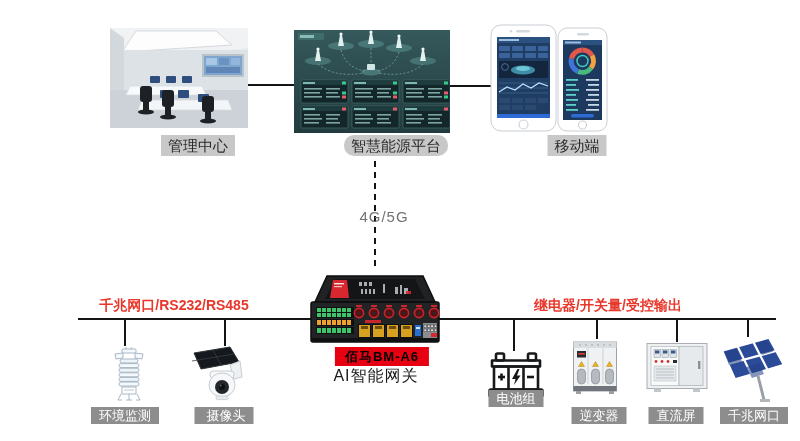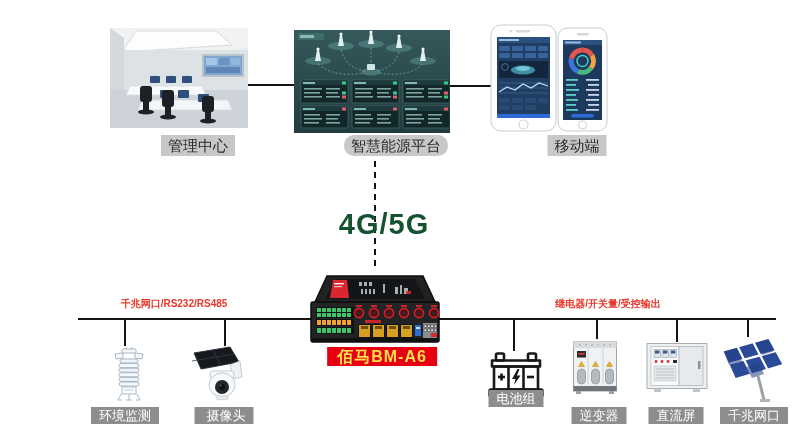--- a/index.html
+++ b/index.html
@@ -7,25 +7,25 @@
          font-family:"Liberation Sans","DejaVu Sans",sans-serif;}
   .abs{position:absolute;}
   .line{position:absolute;background:#141414;}
   .vdash{position:absolute;width:2px;
          background:repeating-linear-gradient(to bottom,#141414 0 6px,transparent 6px 11px);}
   .toplabel{position:absolute;transform:translateX(-50%);background:#c8c8c8;color:#2b2b2b;
             font-size:15px;line-height:21px;padding:0 7px;white-space:nowrap;margin-left:20px;}
   .botlabel{position:absolute;transform:translateX(-50%);background:#8d8d8d;color:#ffffff;
             font-size:13px;line-height:17px;padding:0 8px;border-radius:0;white-space:nowrap;}
   .redtext{position:absolute;transform:translateX(-50%);color:#e8372b;font-weight:bold;
-           font-size:10px;white-space:nowrap;}
-  .bigred{position:absolute;transform:translateX(-50%);color:#14532d;font-weight:bold;
-          font-size:29px;white-space:nowrap;letter-spacing:1px;}
-  .modelbox{position:absolute;transform:translateX(-50%);background:#e60012;color:#fde047;
-            font-weight:bold;font-size:16px;line-height:19px;padding:0 10px;letter-spacing:1px;white-space:nowrap;}
+           font-size:14px;white-space:nowrap;}
+  .bigred{position:absolute;transform:translateX(-50%);color:#737373;font-weight:normal;
+          font-size:15px;white-space:nowrap;letter-spacing:1px;}
+  .modelbox{position:absolute;transform:translateX(-50%);background:#e60012;color:#000000;
+            font-weight:bold;font-size:13px;line-height:19px;padding:0 10px;letter-spacing:1px;white-space:nowrap;}
   .gwname{position:absolute;transform:translateX(-50%);color:#1a1a1a;font-size:16px;
           letter-spacing:1px;white-space:nowrap;}
 </style>
 </head>
 <body>
 
 <div id="stage">
 
   <div class="line" style="left:248px;top:84px;width:46px;height:2px;"></div>
   <div class="line" style="left:445px;top:85px;width:48px;height:2px;"></div>
@@ -433,20 +433,21 @@
       <rect x="121" y="57" width="2.6" height="2.6"></rect>
         <rect x="124.4" y="57" width="2.6" height="2.6"></rect>
         <rect x="127.8" y="57" width="2.6" height="2.6"></rect>
         <rect x="131.2" y="57" width="2.6" height="2.6"></rect>
     </g>
     <rect x="128" y="61" width="6" height="4" fill="#d8272e"></rect>
     <rect x="8" y="66" width="128" height="4" fill="#0f1011"></rect>
   </svg>
 
   <div class="modelbox" style="left:382px;top:347px;">佰马BM-A6</div>
+  <div class="gwname" style="left:376px;top:366px;">AI智能网关</div>
 
   <svg class="abs" style="left:113px;top:346px;" width="32" height="58" viewBox="0 0 32 58">
     <g stroke="#9fb0c0" fill="#f6f9fb" stroke-width="0.9">
       <line x1="13" y1="4" x2="13" y2="1"></line>
         <line x1="17" y1="4" x2="19" y2="1"></line>
       <rect x="9" y="3" width="14" height="4" rx="1"></rect>
       <polygon points="2,8 10,7 10,12 3,13"></polygon>
       <polygon points="30,8 22,7 22,12 29,13"></polygon>
       <rect x="7" y="13" width="18" height="4" rx="2" fill="#eef3f7"></rect>
       <rect x="6" y="17.6" width="20" height="4" rx="2"></rect>

